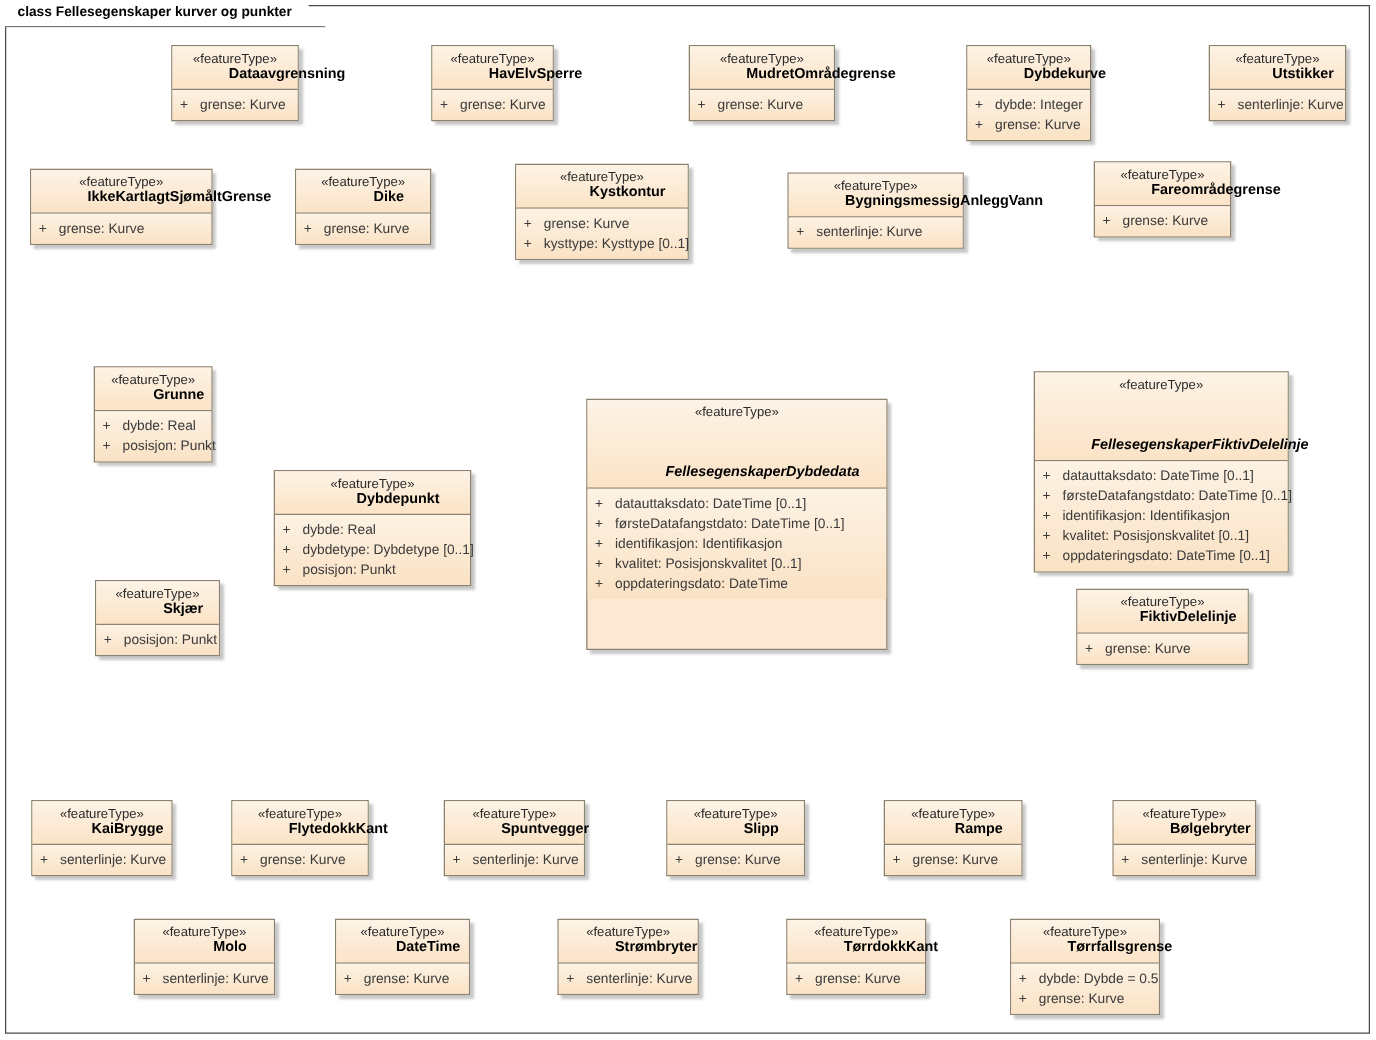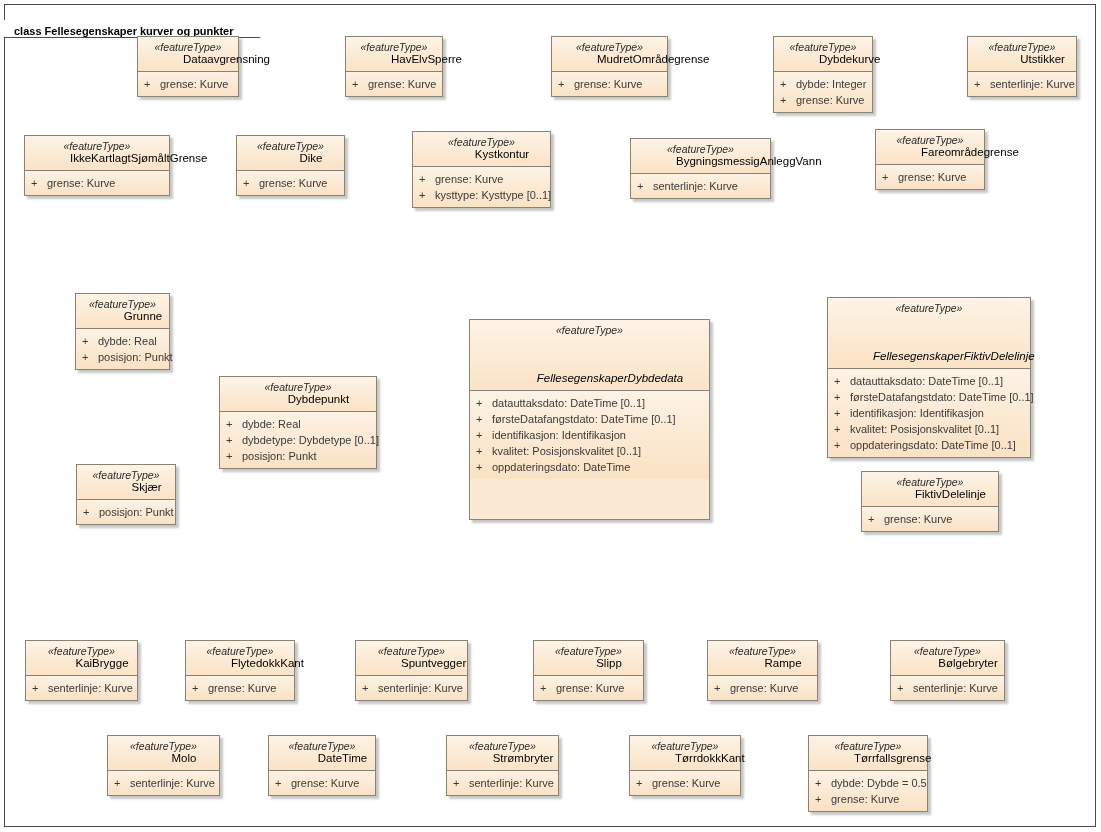--- a/index.html
+++ b/index.html
@@ -22,30 +22,30 @@
     top: 4px;
     width: 1092px;
     height: 823px;
     border: 1px solid #4a4a4a;
     box-sizing: border-box;
     background: #ffffff;
   }
   #frame-tab {
     position: absolute;
     left: 4px;
-    top: 20px;
+    top: 4px;
     height: 18px;
     border: 1px solid #4a4a4a;
     border-left: none;
     border-top: none;
     background: #ffffff;
     box-sizing: border-box;
     padding: 0 26px 0 10px;
     display: flex;
-    align-items: flex-end;
+    align-items: flex-start;
     font-size: 11px;
     font-weight: bold;
     color: #000000;
     white-space: nowrap;
     clip-path: polygon(0 0, calc(100% - 14px) 0, 100% 100%, 0 100%);
   }
   
   .uml-class {
     position: absolute;
     box-sizing: border-box;
@@ -59,26 +59,25 @@
     background: linear-gradient(to bottom, #fdf3e6 0%, #fbe3c6 100%);
     text-align: center;
     padding: 4px 4px 5px 4px;
     line-height: 1.15;
   }
   .stereotype {
     display: block;
     font-size: 10.5px;
     color: #2a2a2a;
     letter-spacing: 0px;
-    font-style: italic;
   }
   .cls-name {
     display: block;
     font-size: 11.5px;
-    font-weight: normal;
+    font-weight: bold;
     color: #000000;
     white-space: nowrap;
     padding-left: 41px;
   }
   .cls-name.abstract {
     font-style: italic;
     margin-top: 36px;
   }
   .uml-attrs {
     box-sizing: border-box;

